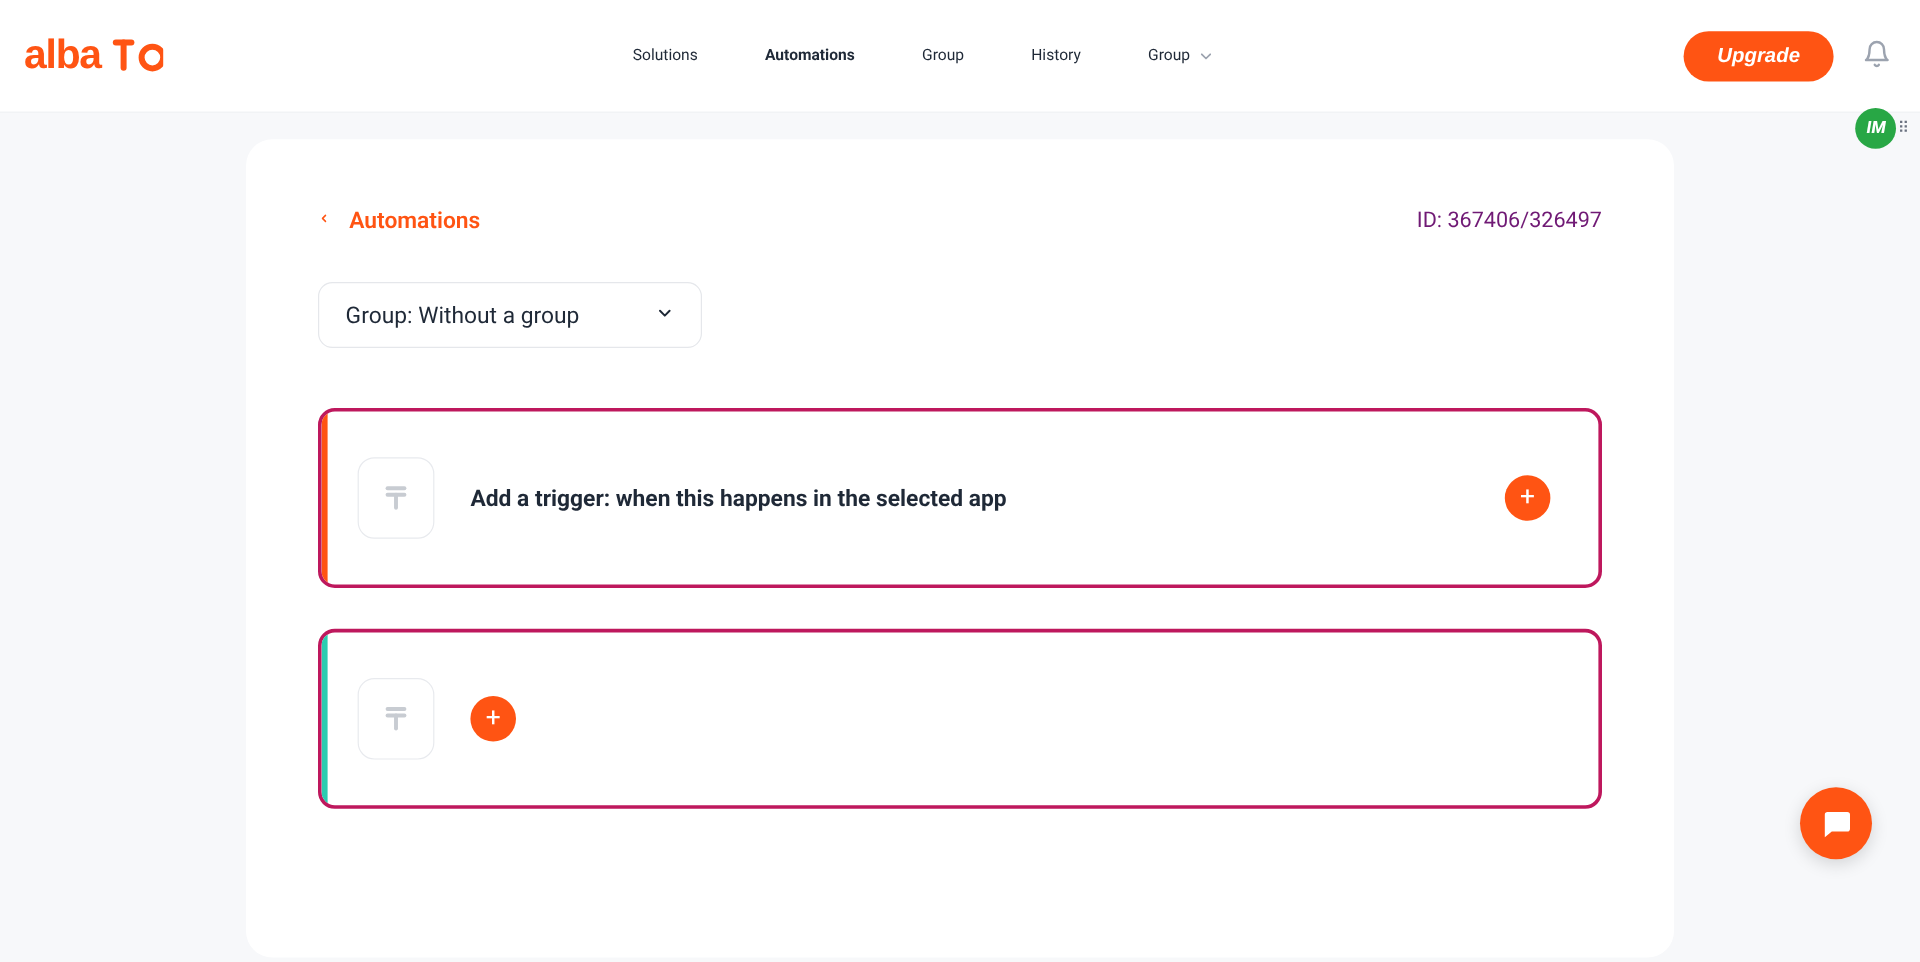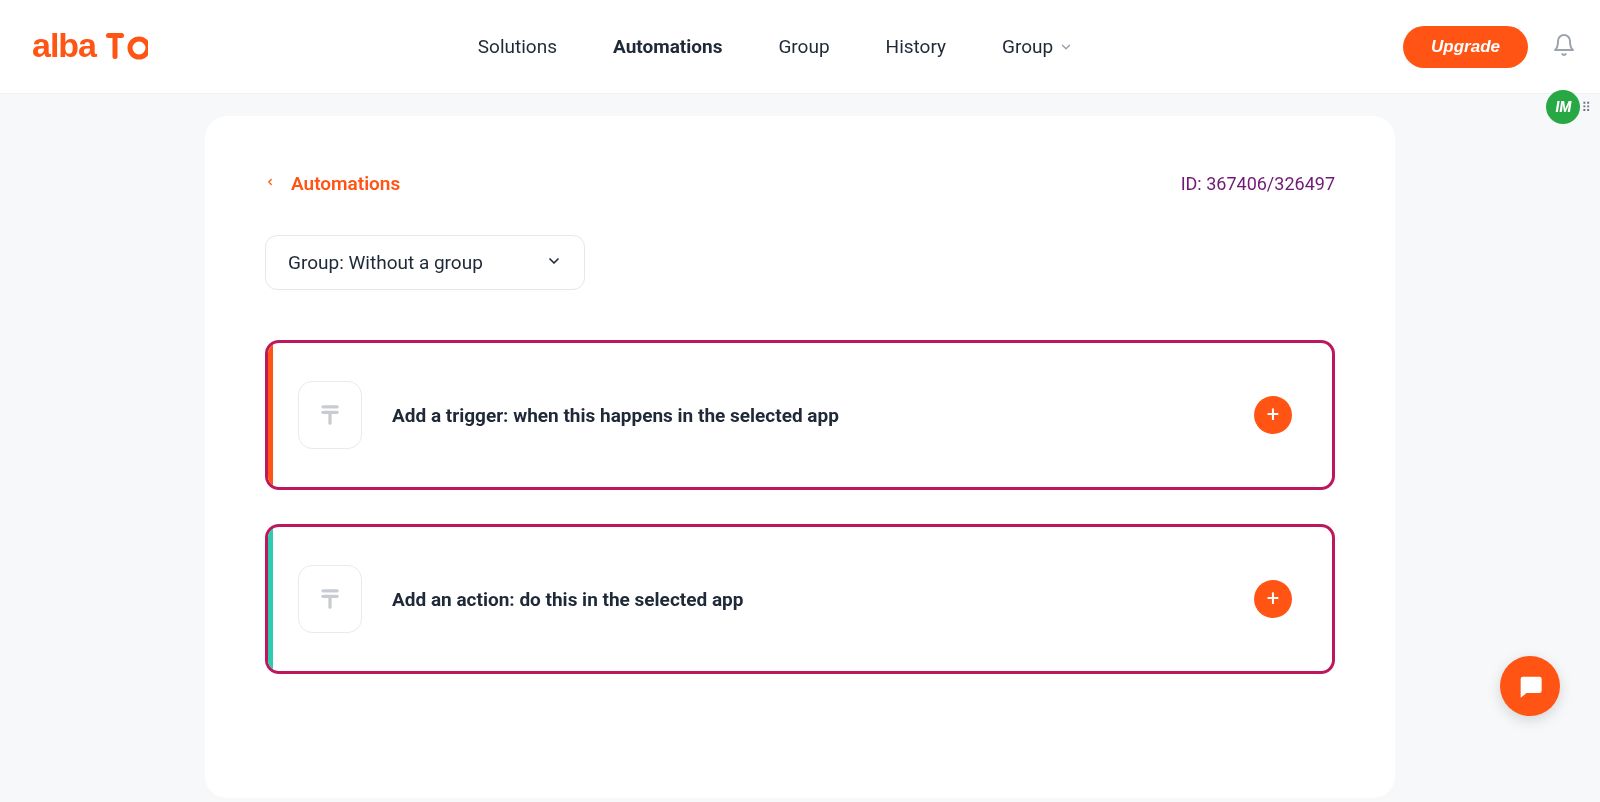--- a/index.html
+++ b/index.html
@@ -13,42 +13,42 @@
     position: relative;
   }
 
   
   .header {
     height: 94px;
     background: #fff;
     border-bottom: 1px solid #eef0f3;
     display: flex;
     align-items: center;
-    padding: 0 24px 0 32px;
+    padding: 0 24px 0 20px;
   }
   .logo {
     display: flex;
     align-items: center;
     font-weight: 800;
     font-size: 32px;
     color: #ff5413;
     letter-spacing: -1px;
     margin-right: 60px;
     user-select: none;
   }
   .logo svg { display:block; }
   .nav {
     display: flex;
     gap: 56px;
     flex: 1;
     justify-content: center;
     margin-left: -60px;
   }
   .nav-item {
-    font-size: 19px;
+    font-size: 13px;
     color: #1f2937;
     cursor: pointer;
     display: flex;
     align-items: center;
     gap: 6px;
   }
   .nav-item.active { font-weight: 700; }
   .user-block {
     display: flex;
     align-items: center;
@@ -304,21 +304,20 @@
   </div>
 
   <div class="step-card action">
     <div class="step-icon-box">
       <svg width="26" height="28" viewBox="0 0 24 24" fill="#c8ccd2">
           <rect x="4" y="3" width="16" height="3" rx="1.5"></rect>
           <rect x="4" y="8" width="16" height="3" rx="1.5"></rect>
           <rect x="10.5" y="8" width="3" height="13" rx="1.5"></rect>
         </svg>
     </div>
-    <div class="step-text">Add an action: do this in the selected app</div>
     <div class="plus-btn">
       <span>+</span>
     </div>
   </div>
 
 </div>
 
 <div class="float-top-right">
   <div class="green-badge">IM</div>
   <div class="dots6">⠿</div>

